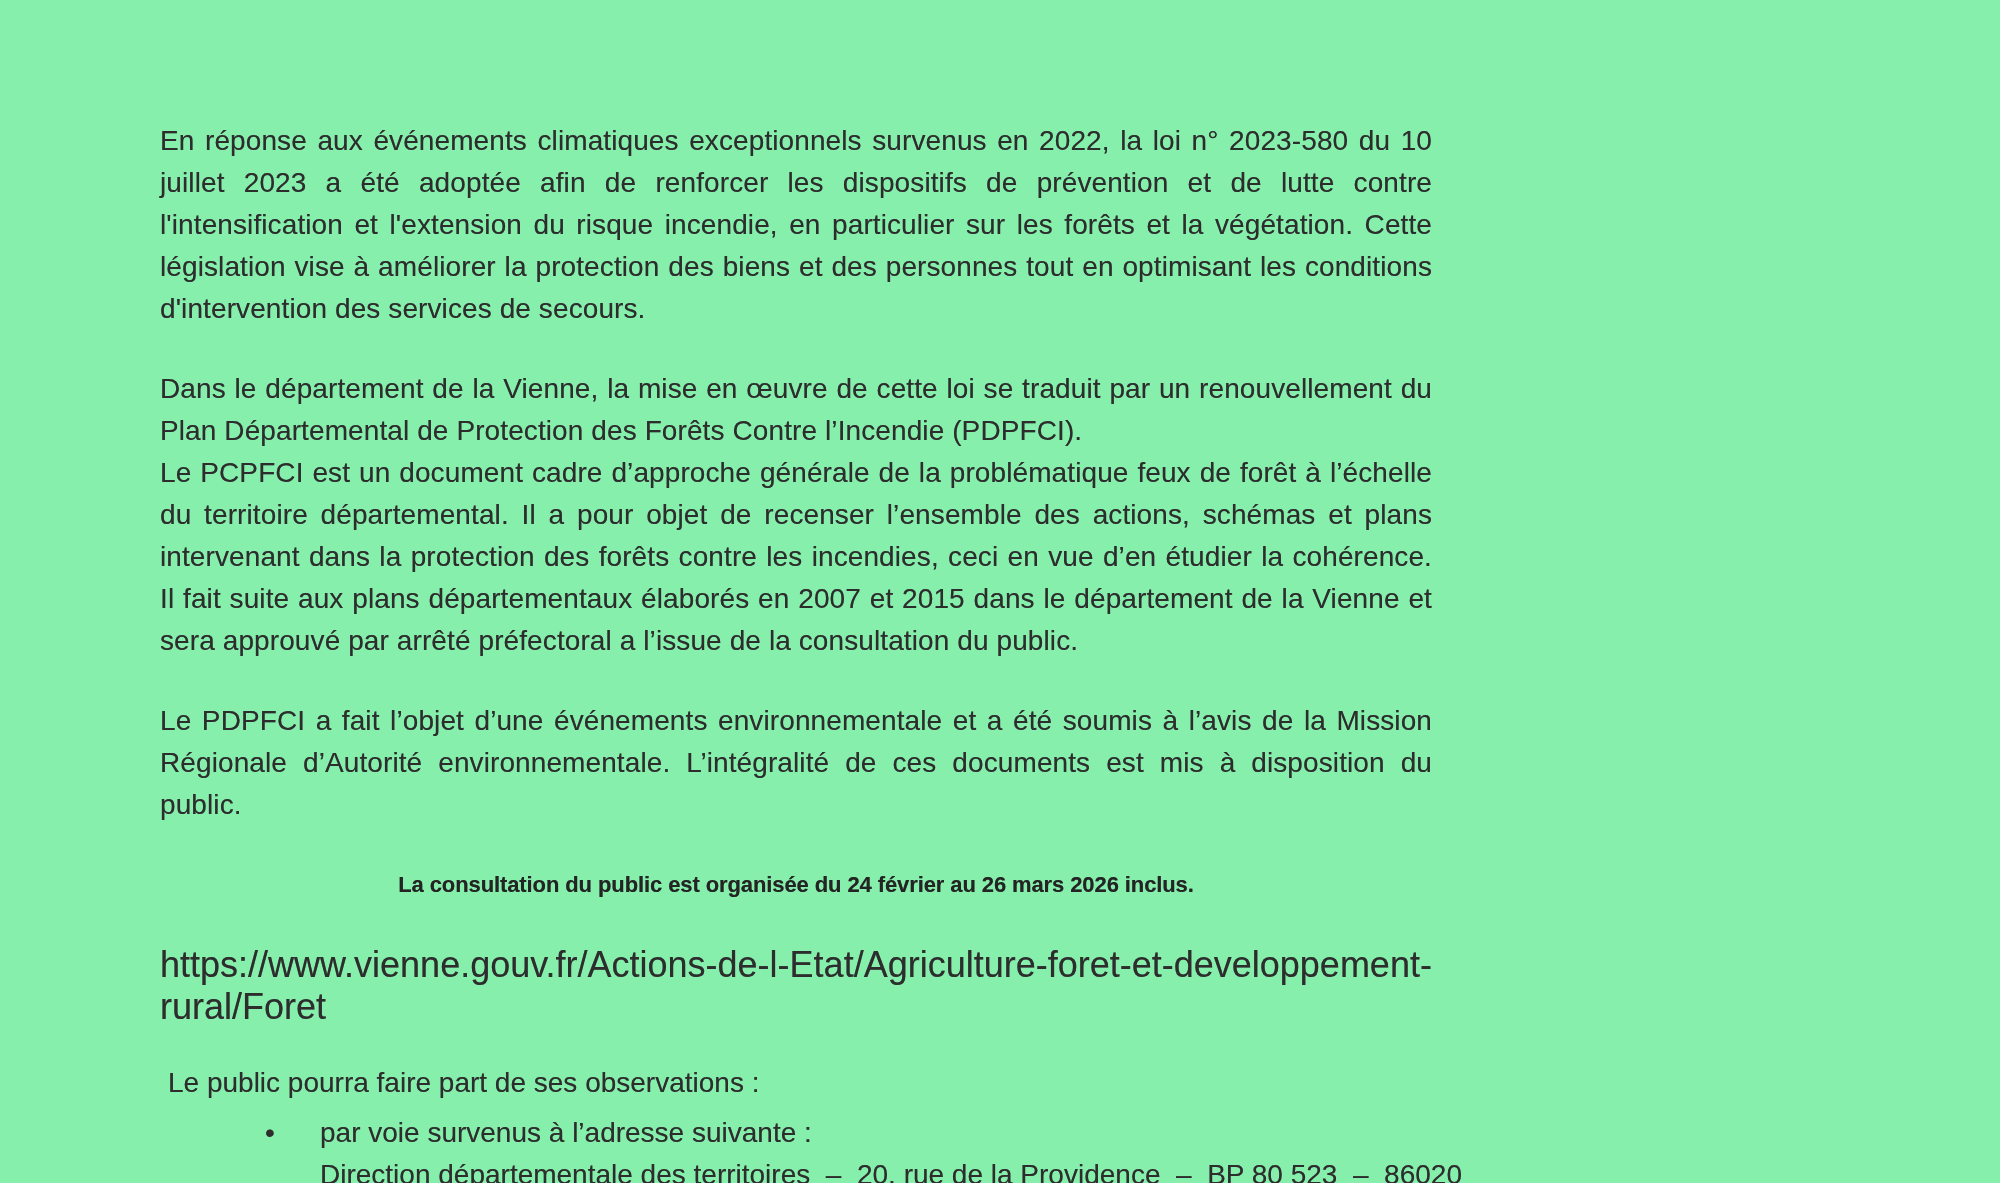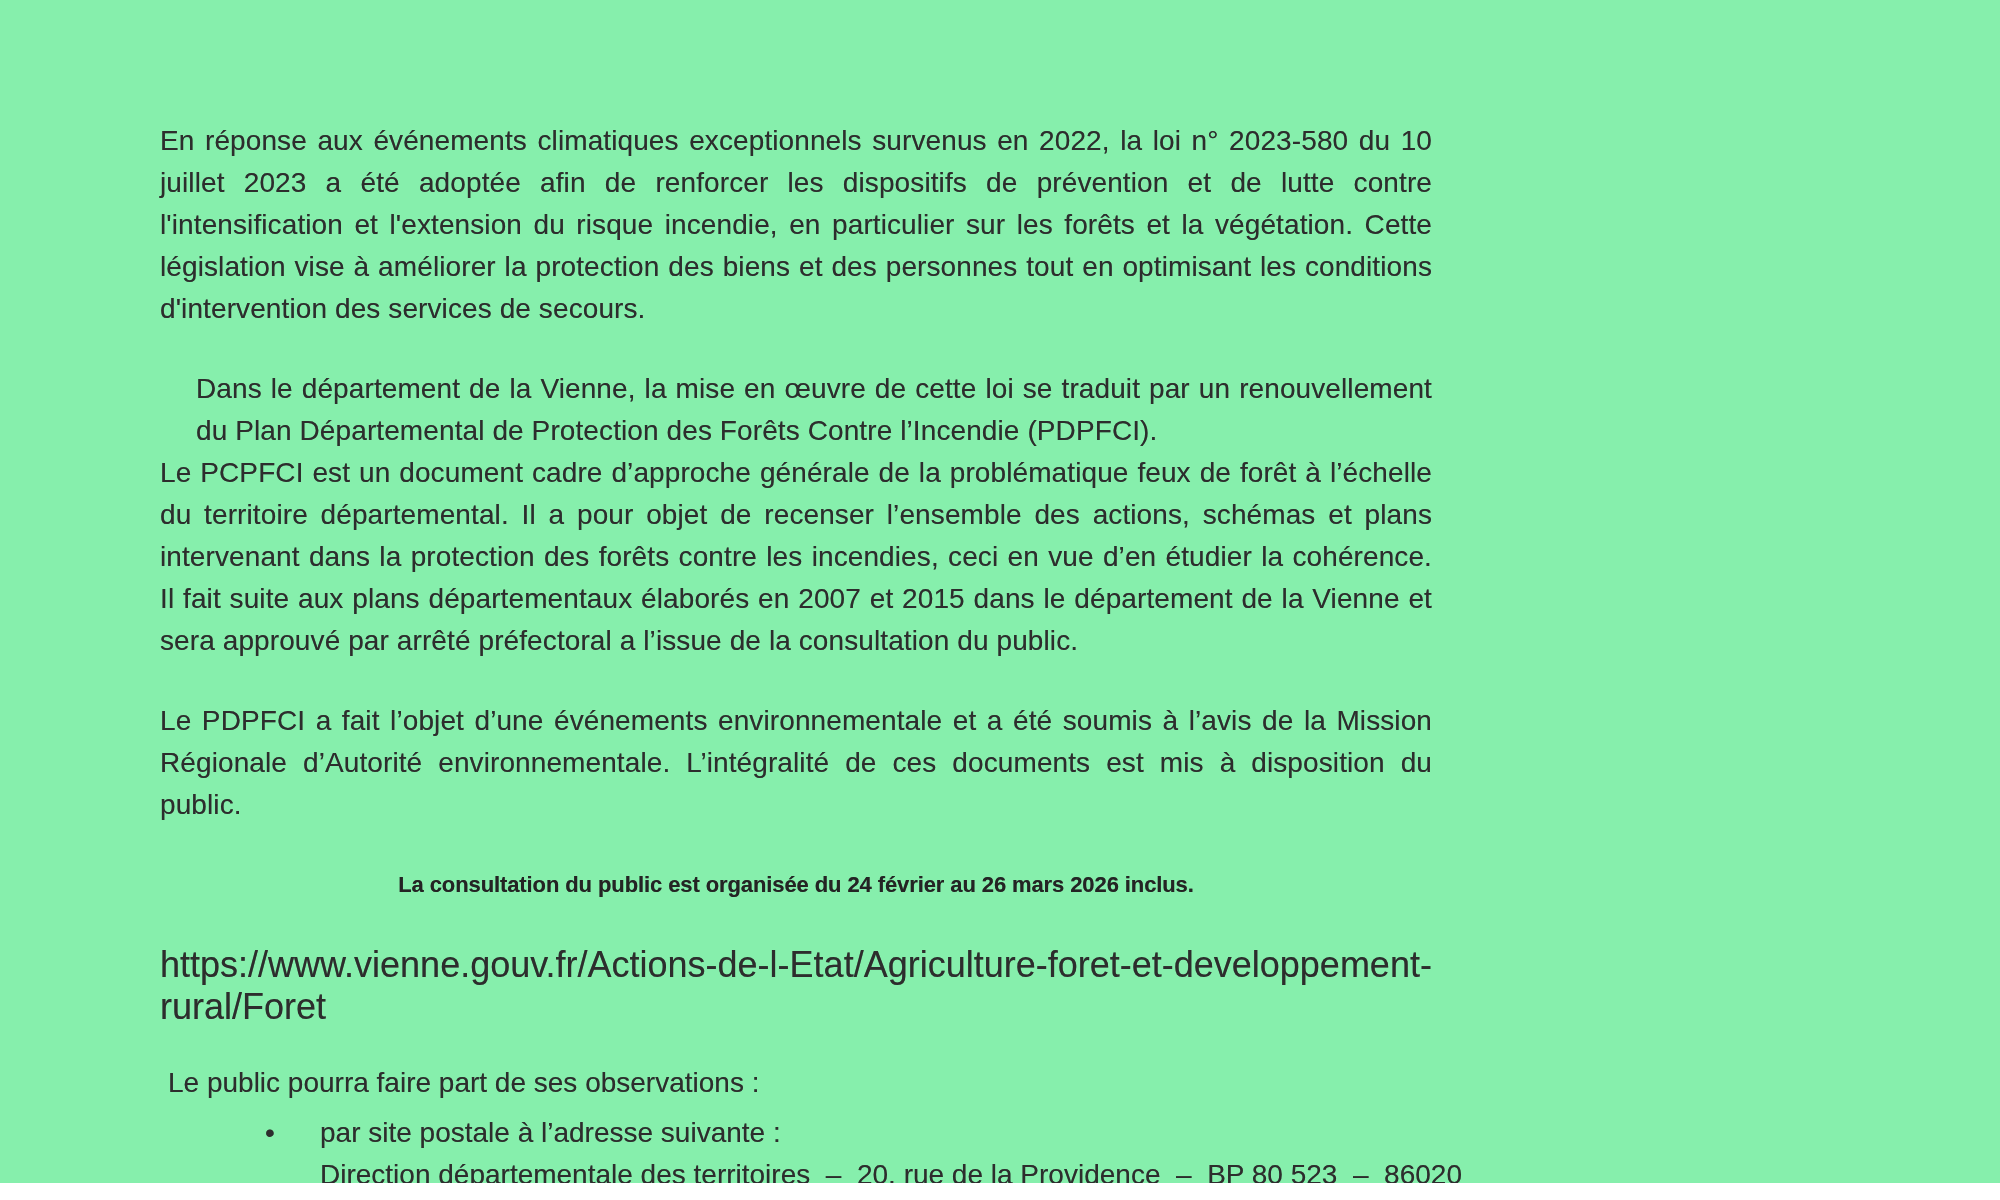--- a/index.html
+++ b/index.html
@@ -31,21 +31,20 @@
   .body-text {
     font-size: 28px;
     line-height: 42px;
     text-align: justify;
     margin: 0 0 38px 0;
     text-shadow: 0 0 0.6px rgba(40,40,40,0.45);
     letter-spacing: 0.1px;
   }
   .body-text.no-gap {
     margin-bottom: 0;
-    margin-left: 36px;
   }
   .heading {
     font-size: 22px;
     line-height: 42px;
     font-weight: bold;
     text-align: center;
     margin: 0 0 38px 0;
     color: #242424;
     text-shadow: 0 0 0.6px rgba(30,30,30,0.5);
     letter-spacing: -0.1px;
@@ -100,19 +99,19 @@
 
     <p class="heading">La consultation du public est organisée du 24 février au 26 mars 2026 inclus.</p>
 
 
     <p class="url-line">https://www.vienne.gouv.fr/Actions-de-l-Etat/Agriculture-foret-et-developpement-rural/Foret</p>
 
     <p class="plain-line">Le public pourra faire part de ses observations :</p>
 
     <div class="bullet-row">
       <span class="bullet-glyph">•</span>
-      <span>par site postale à l’adresse suivante :</span>
+      <span>par voie survenus à l’adresse suivante :</span>
     </div>
 
     <p class="address-line">Direction départementale des territoires  –  20, rue de la Providence  –  BP 80 523  –  86020</p>
 
   </div>
 </div>
 
 </body></html>

